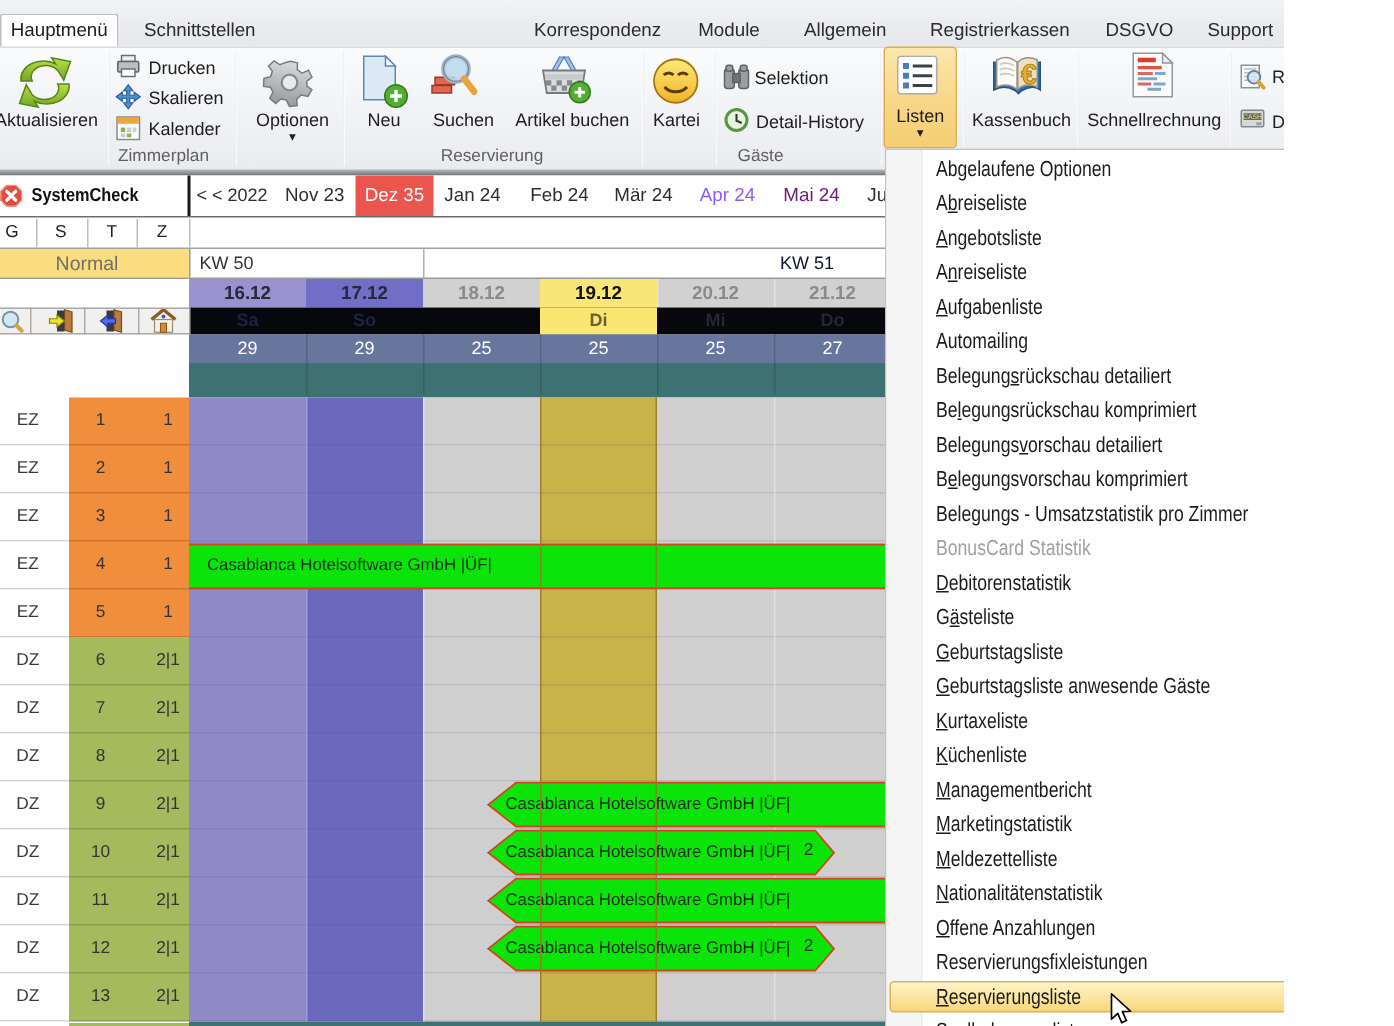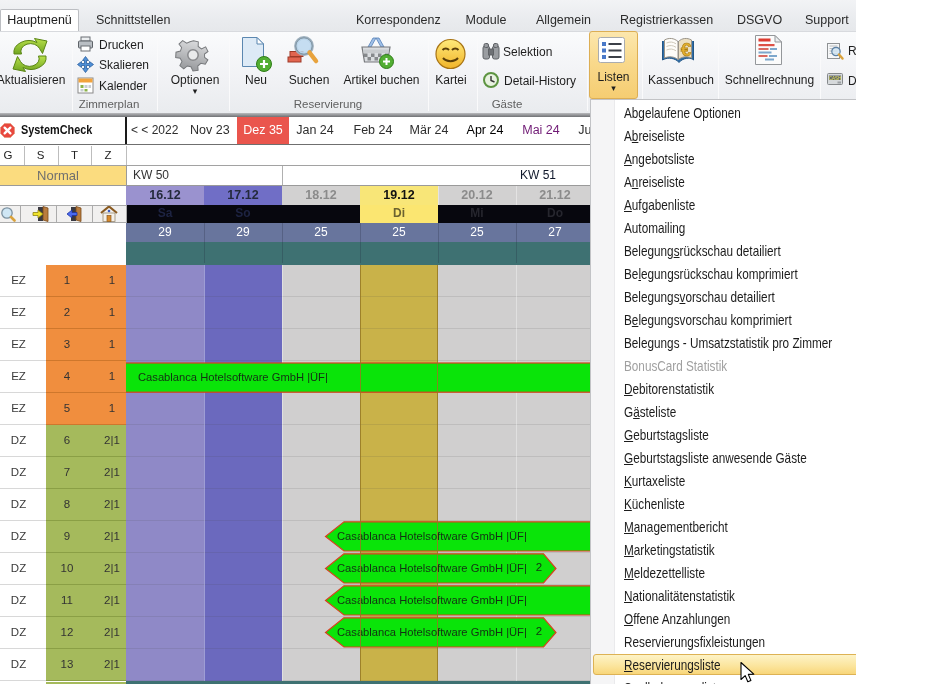--- a/index.html
+++ b/index.html
@@ -207,21 +207,21 @@
 <path d="M4.6,4.6 L10.4,10.4 M10.4,4.6 L4.6,10.4" stroke="#fff" stroke-width="2.3" stroke-linecap="round"></path>
 </svg>
 <div class="t" style="left:21px;top:117px;height:27px;line-height:27px;font-size:12.5px;font-weight:bold;color:#111;transform:scaleX(0.87);transform-origin:0 50%;">SystemCheck</div>
 <div class="t" style="left:131px;top:117px;height:27px;line-height:27px;font-size:12px;color:#2e2e2e;">&lt; &lt; 2022</div>
 <div class="t" style="left:190px;top:117px;height:27px;line-height:27px;font-size:12.5px;color:#2e2e2e;">Nov 23</div>
 <div style="left:237px;top:117px;width:52px;height:27px;background:#ea554d;"></div>
 <div class="t" style="left:237px;top:117px;width:52px;height:27px;line-height:27px;text-align:center;font-size:12.5px;color:#fff;">Dez 35</div>
 <div class="t" style="left:294px;top:117px;width:42px;height:27px;line-height:27px;text-align:center;font-size:12.5px;color:#2e2e2e;">Jan 24</div>
 <div class="t" style="left:352px;top:117px;width:42px;height:27px;line-height:27px;text-align:center;font-size:12.5px;color:#2e2e2e;">Feb 24</div>
 <div class="t" style="left:408px;top:117px;width:42px;height:27px;line-height:27px;text-align:center;font-size:12.5px;color:#2e2e2e;">Mär 24</div>
-<div class="t" style="left:464px;top:117px;width:42px;height:27px;line-height:27px;text-align:center;font-size:12.5px;color:#000000;">Apr 24</div>
+<div class="t" style="left:464px;top:117px;width:42px;height:27px;line-height:27px;text-align:center;font-size:12.5px;color:#8b5cf6;">Apr 24</div>
 <div class="t" style="left:520px;top:117px;width:42px;height:27px;line-height:27px;text-align:center;font-size:12.5px;color:#701a75;">Mai 24</div>
 <div class="t" style="left:576px;top:117px;width:42px;height:27px;line-height:27px;text-align:center;font-size:12.5px;color:#2e2e2e;">Jun 24</div>
 <div class="t" style="left:874px;top:117px;height:27px;line-height:27px;font-size:11.5px;color:#4a4a4a;letter-spacing:2px;">&gt; &gt;</div>
 <div class="t" style="left:915px;top:116px;height:27px;line-height:27px;font-size:19px;font-weight:bold;color:#1a1a1a;">«</div>
 
 <div class="t" style="left:0;top:145.5px;width:16px;height:19px;line-height:19px;text-align:center;font-size:11.5px;color:#222;">G</div>
 <div class="t" style="left:23.5px;top:145.5px;width:34px;height:19px;line-height:19px;text-align:center;font-size:11.5px;color:#222;">S</div>
 <div class="t" style="left:57.5px;top:145.5px;width:34px;height:19px;line-height:19px;text-align:center;font-size:11.5px;color:#222;">T</div>
 <div class="t" style="left:91px;top:145.5px;width:34px;height:19px;line-height:19px;text-align:center;font-size:11.5px;color:#222;">Z</div>
 <div style="left:23.5px;top:145.5px;width:1px;height:19px;background:#bdbdbd;"></div>

